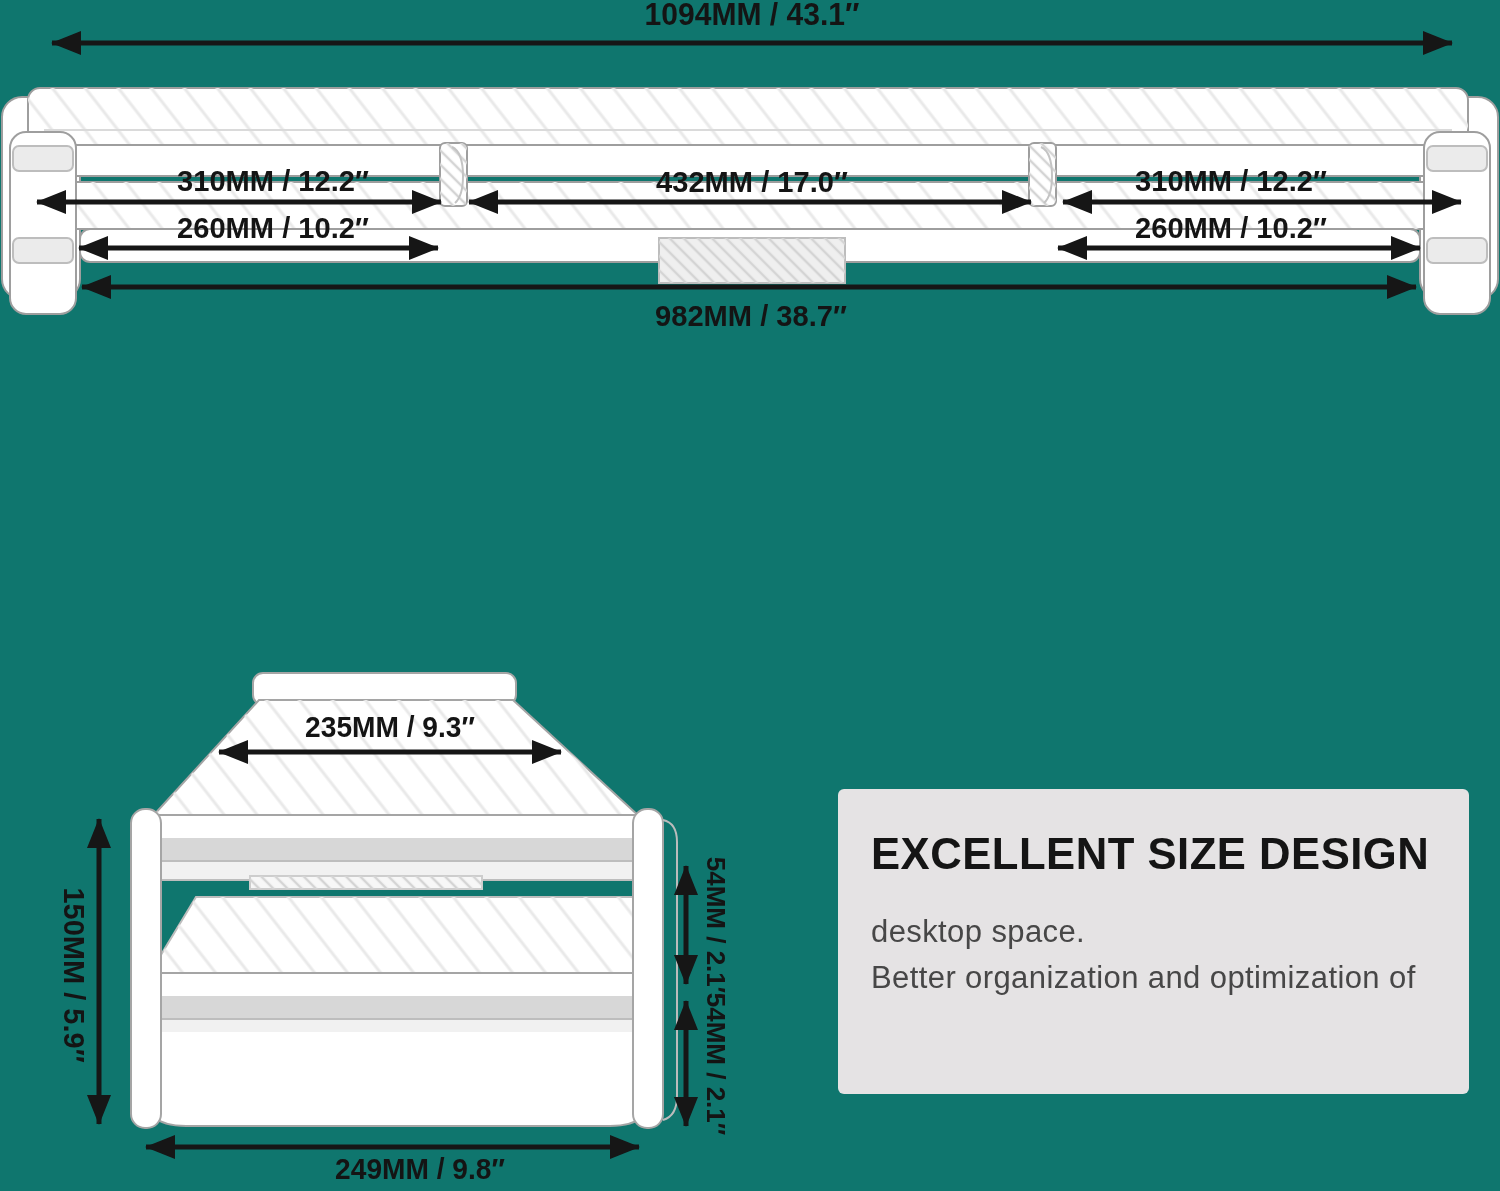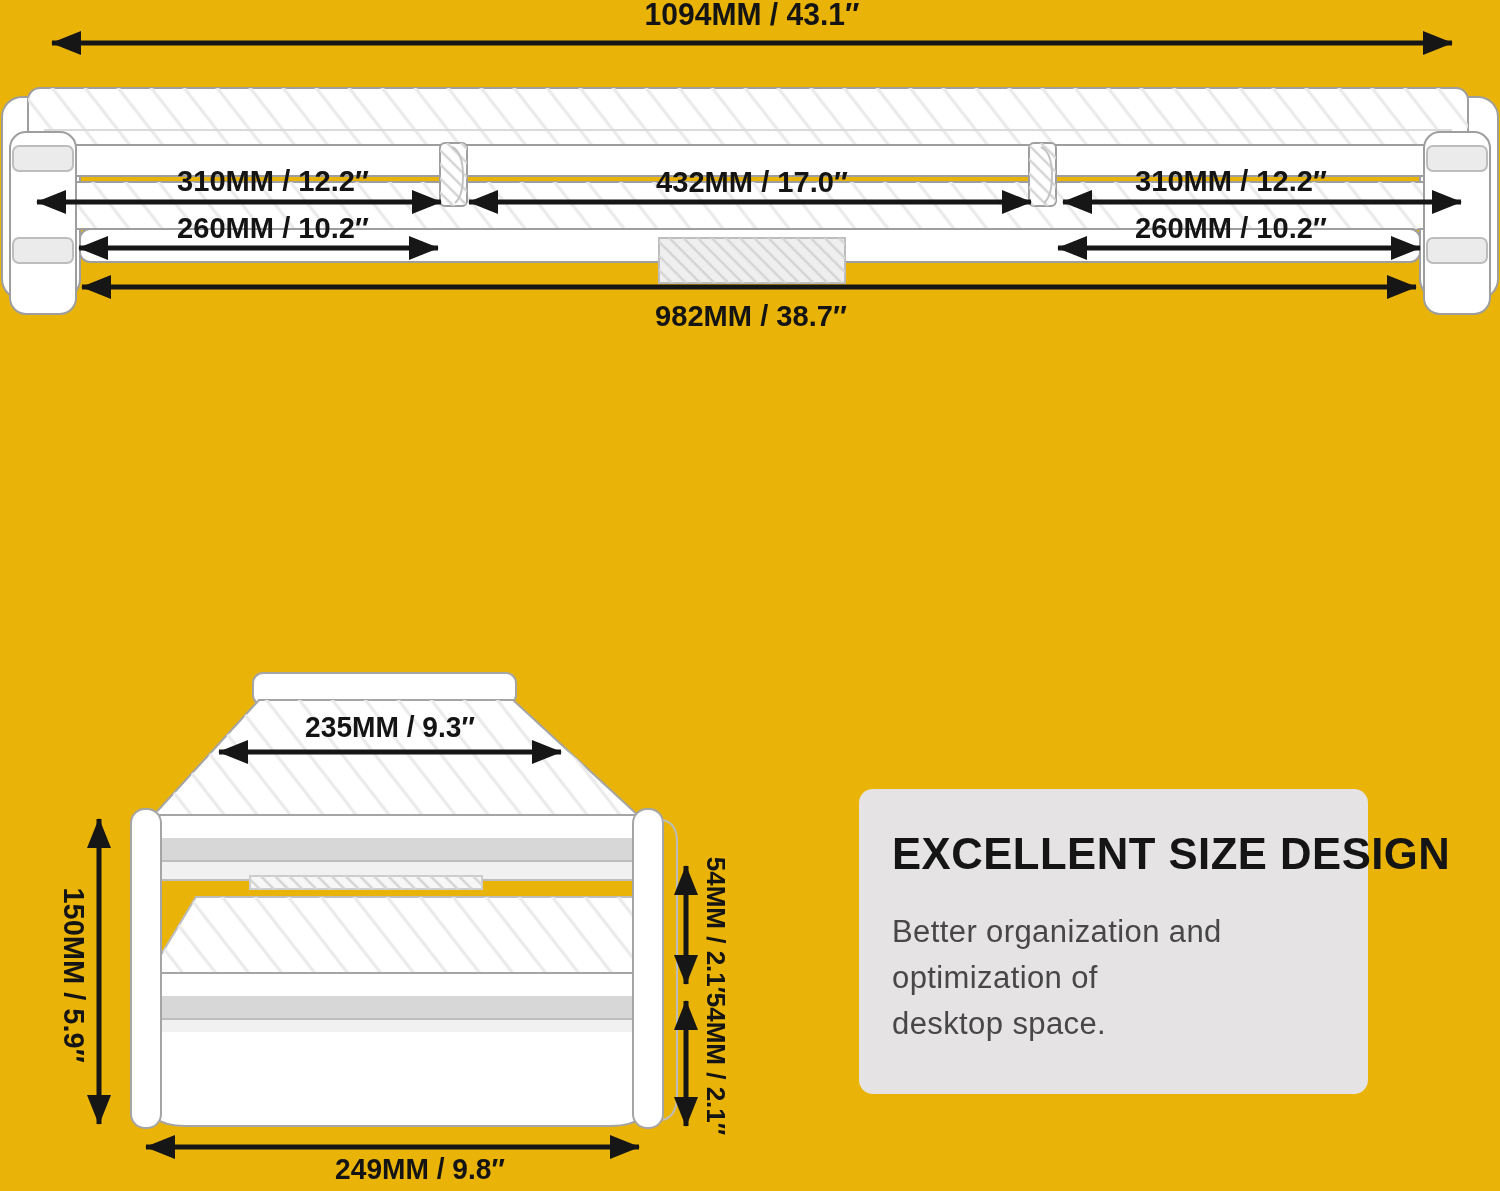--- a/index.html
+++ b/index.html
@@ -1,28 +1,28 @@
 <!DOCTYPE html>
 <html><head>
 <meta charset="utf-8">
 <style>
   html,body{margin:0;padding:0;background:#ffffff;}
   .canvas{
-    position:relative;width:1500px;height:1191px;background:#eab308;
+    position:relative;width:1500px;height:1191px;background:#0f766e;
     font-family:"Liberation Sans",sans-serif;overflow:hidden;
   }
   svg.art{position:absolute;left:0;top:0;display:block;}
   .dim-label{
     position:absolute;transform:translate(-50%,-50%) scaleX(0.97);
     font-weight:bold;color:#141414;white-space:nowrap;line-height:1;
   }
   .dim-label.vert{transform:translate(-50%,-50%) rotate(90deg);}
   .card{
-    position:absolute;left:859px;top:789px;width:509px;height:305px;
-    background:#e5e3e4;border-radius:14px;
+    position:absolute;left:838px;top:789px;width:631px;height:305px;
+    background:#e5e3e4;border-radius:6px;
   }
   .card-title{
     position:absolute;left:33px;top:42px;font-size:45px;font-weight:bold;
     color:#151515;letter-spacing:0.5px;white-space:nowrap;
     transform:scaleX(0.97);transform-origin:left center;line-height:1;
   }
   .card-body{
     position:absolute;left:33px;top:120px;font-size:31px;color:#474747;
     line-height:46px;letter-spacing:0.4px;
   }
@@ -141,18 +141,18 @@
 
   <div class="dim-label" style="left:390px;top:727px;font-size:29px;">235MM / 9.3″</div>
   <div class="dim-label vert" style="left:73px;top:975px;font-size:29px;">150MM / 5.9″</div>
   <div class="dim-label vert" style="left:716px;top:928px;font-size:26px;">54MM / 2.1″</div>
   <div class="dim-label vert" style="left:716px;top:1064px;font-size:26px;">54MM / 2.1″</div>
   <div class="dim-label" style="left:420px;top:1169px;font-size:29px;">249MM / 9.8″</div>
 
   <div class="card">
     <div class="card-title">EXCELLENT SIZE DESIGN</div>
     <div class="card-body">
+      <div class="card-line">desktop space.</div>
       <div class="card-line">Better organization and optimization of</div>
-      <div class="card-line">desktop space.</div>
     </div>
   </div>
 
 </div>
 
 </body></html>

